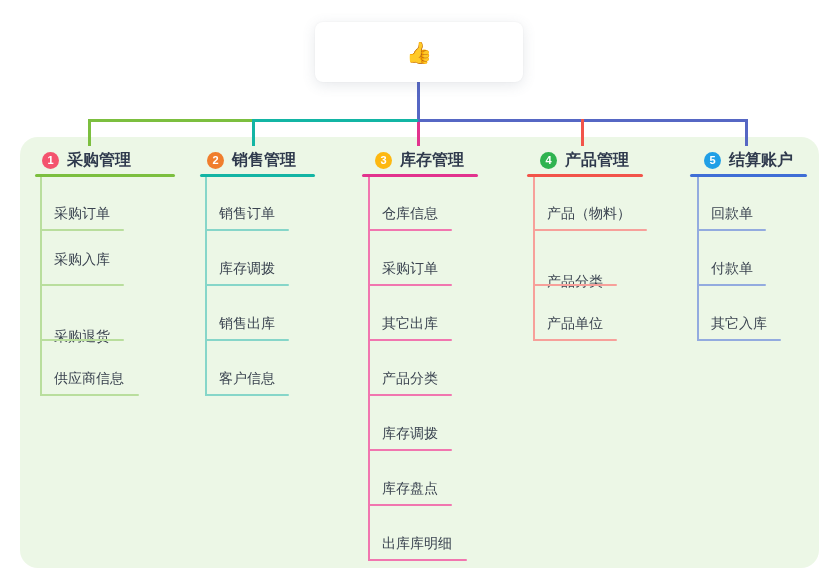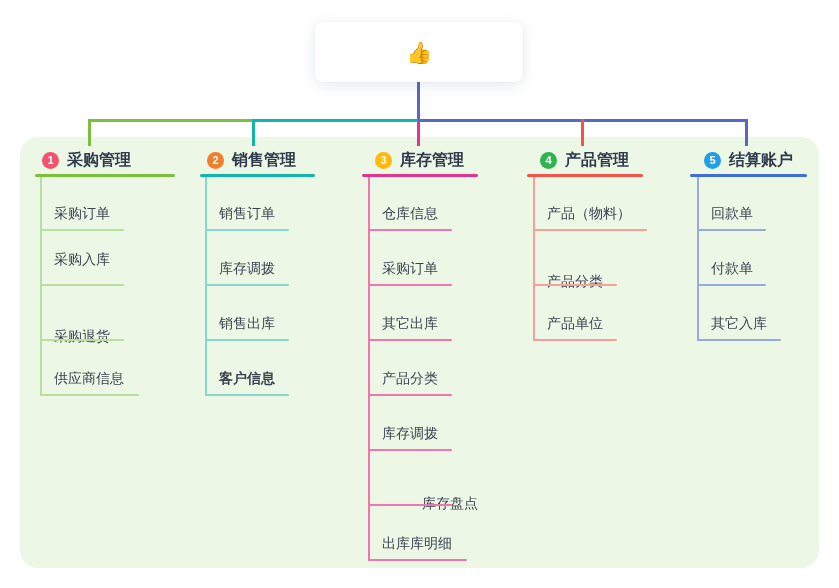--- a/index.html
+++ b/index.html
@@ -98,36 +98,36 @@
       <div class="cline" style="top: 217px; width: 99px; background: rgb(185, 222, 157);"></div>
     </div>
   <div class="bcol" style="left: 205px;">
       <div class="spine" style="height: 219px; background: rgb(134, 214, 201);"></div>
       <div class="child" style="top: 26px;">销售订单</div>
       <div class="cline" style="top: 52px; width: 84px; background: rgb(134, 214, 201);"></div>
       <div class="child" style="top: 81px;">库存调拨</div>
       <div class="cline" style="top: 107px; width: 84px; background: rgb(134, 214, 201);"></div>
       <div class="child" style="top: 136px;">销售出库</div>
       <div class="cline" style="top: 162px; width: 84px; background: rgb(134, 214, 201);"></div>
-      <div class="child" style="top: 191px; font-weight: bold;">客户信息</div>
+      <div class="child" style="top: 191px;">客户信息</div>
       <div class="cline" style="top: 217px; width: 84px; background: rgb(134, 214, 201);"></div>
     </div>
   <div class="bcol" style="left: 368px;">
       <div class="spine" style="height: 384px; background: rgb(241, 118, 175);"></div>
       <div class="child" style="top: 26px;">仓库信息</div>
       <div class="cline" style="top: 52px; width: 84px; background: rgb(241, 118, 175);"></div>
       <div class="child" style="top: 81px;">采购订单</div>
       <div class="cline" style="top: 107px; width: 84px; background: rgb(241, 118, 175);"></div>
       <div class="child" style="top: 136px;">其它出库</div>
       <div class="cline" style="top: 162px; width: 84px; background: rgb(241, 118, 175);"></div>
       <div class="child" style="top: 191px;">产品分类</div>
       <div class="cline" style="top: 217px; width: 84px; background: rgb(241, 118, 175);"></div>
       <div class="child" style="top: 246px;">库存调拨</div>
       <div class="cline" style="top: 272px; width: 84px; background: rgb(241, 118, 175);"></div>
-      <div class="child" style="top: 316px; margin-left: 40px;">库存盘点</div>
+      <div class="child" style="top: 301px;">库存盘点</div>
       <div class="cline" style="top: 327px; width: 84px; background: rgb(241, 118, 175);"></div>
       <div class="child" style="top: 356px;">出库库明细</div>
       <div class="cline" style="top: 382px; width: 99px; background: rgb(241, 118, 175);"></div>
     </div>
   <div class="bcol" style="left: 533px;">
       <div class="spine" style="height: 164px; background: rgb(247, 160, 154);"></div>
       <div class="child" style="top: 26px;">产品（物料）</div>
       <div class="cline" style="top: 52px; width: 114px; background: rgb(247, 160, 154);"></div>
       <div class="child" style="top: 94px;">产品分类</div>
       <div class="cline" style="top: 107px; width: 84px; background: rgb(247, 160, 154);"></div>

